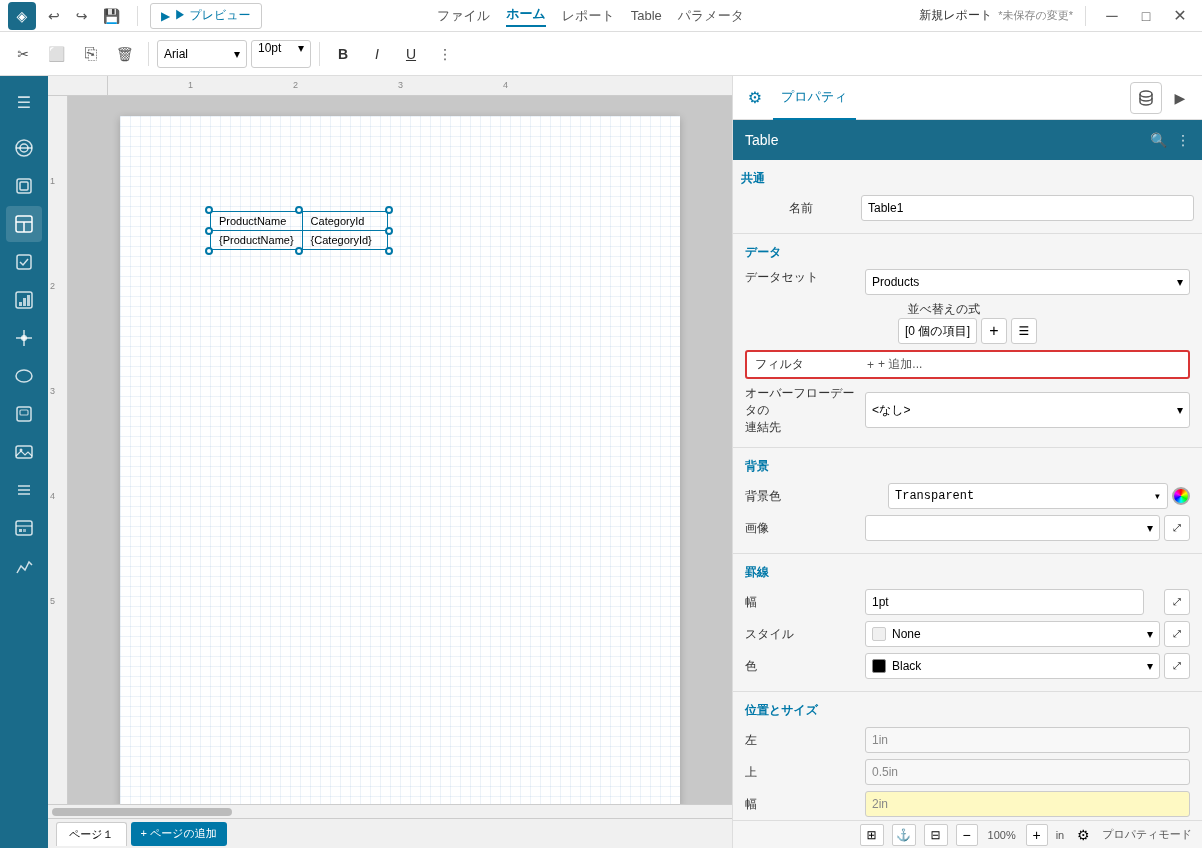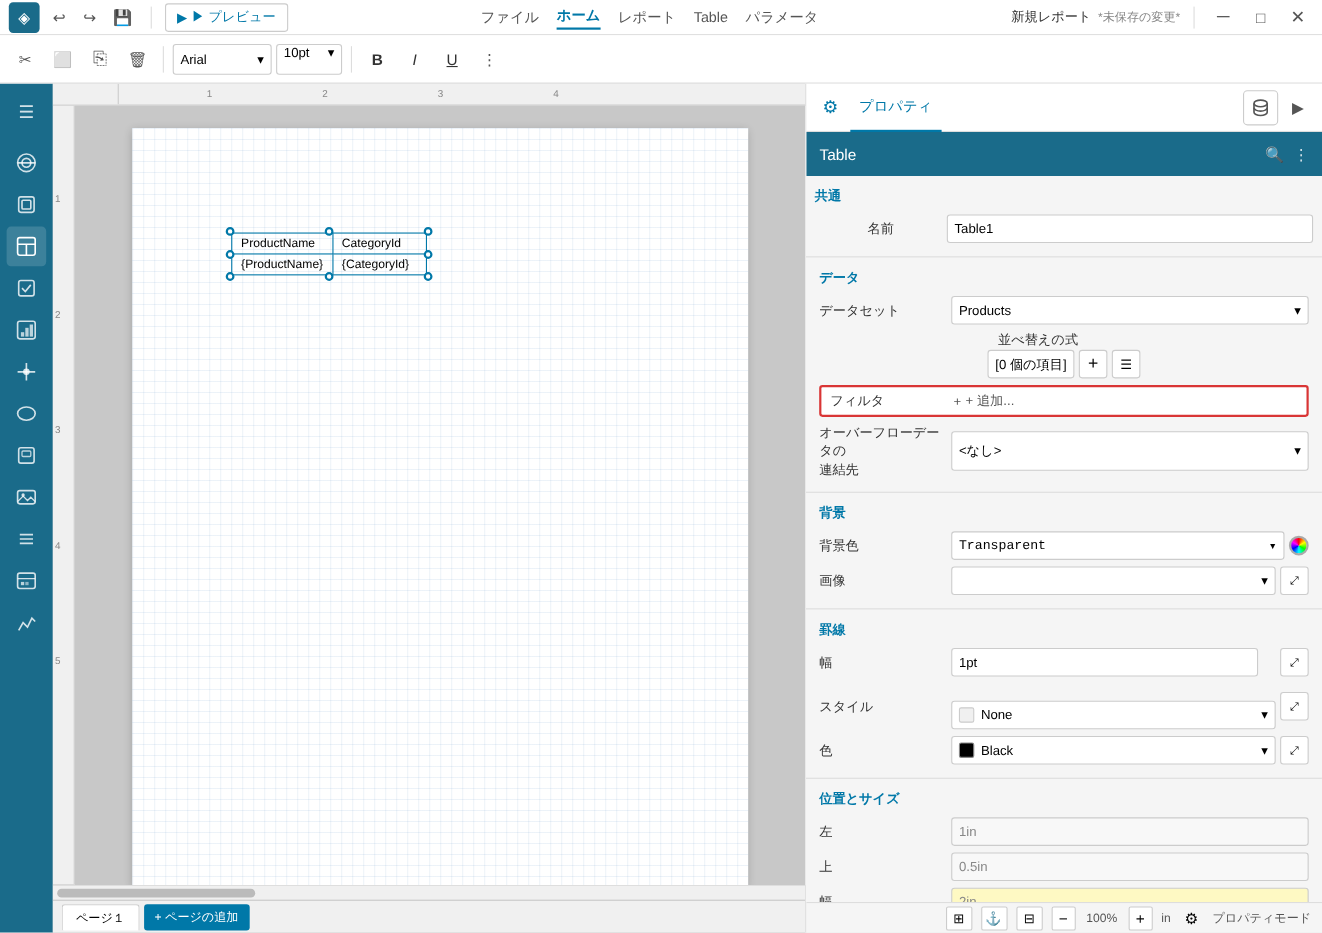--- a/index.html
+++ b/index.html
@@ -244,21 +244,21 @@
         <div style="font-size:12px; color:#0078a8; font-weight:600; margin-bottom:8px;">共通</div>
         <div style="display:flex; align-items:center; margin-bottom:6px;">
           <div style="width:120px; font-size:12px; color:#333;text-align:center;">名前</div>
           <div style="flex:1; height:26px; border:1px solid #ccc; border-radius:3px; padding:0 6px; font-size:12px; background:#fff; display:flex; align-items:center;">Table1</div>
         </div>
       </div>
 
       <div style="padding:10px 12px 6px; border-bottom:1px solid #ddd;">
         <div style="font-size:12px; color:#0078a8; font-weight:600; margin-bottom:8px;">データ</div>
 
-        <div style="display:flex; align-items:center; margin-bottom:6px;">
+        <div style="display:flex; margin-bottom:6px;">
           <div style="width:120px; font-size:12px; color:#333;">データセット</div>
           <div style="flex:1; height:26px; border:1px solid #ccc; border-radius:3px; padding:0 6px; font-size:12px; background:#fff; display:flex; align-items:center; justify-content:space-between; cursor:pointer;">
             <span>Products</span>
             <span>▾</span>
           </div>
         </div>
 
         <div style="display:flex; align-items:center; margin-bottom:6px;flex-direction:column;">
           <div style="width:120px; font-size:12px; color:#333;">並べ替えの式</div>
           <div style="flex:1; display:flex; gap:4px; align-items:center;">
@@ -283,21 +283,21 @@
             <span>▾</span>
           </div>
         </div>
       </div>
 
       <div style="padding:10px 12px 6px; border-bottom:1px solid #ddd;">
         <div style="font-size:12px; color:#0078a8; font-weight:600; margin-bottom:8px;">背景</div>
 
         <div style="display:flex; align-items:center; margin-bottom:6px;font-family:Liberation Mono, monospace;">
           <div style="width:120px; font-size:12px; color:#333;">背景色</div>
-          <div style="flex:1; display:flex; align-items:center; gap:4px;">
+          <div style="flex:1; display:flex; align-items:center; gap:4px;margin-left:23px;">
             <div style="flex:1; height:26px; border:1px solid #ccc; border-radius:3px; padding:0 6px; font-size:12px; background:#fff; display:flex; align-items:center; justify-content:space-between; cursor:pointer;">
               <span>Transparent</span>
               <span>▾</span>
             </div>
             <div style="width:18px; height:18px; border-radius:50%; border:2px solid #aaa; background: conic-gradient(red, yellow, lime, cyan, blue, magenta, red); cursor:pointer;"></div>
           </div>
         </div>
 
         <div style="display:flex; align-items:center; margin-bottom:6px;">
           <div style="width:120px; font-size:12px; color:#333;">画像</div>
@@ -318,21 +318,21 @@
           <div style="width:120px; font-size:12px; color:#333;">幅</div>
           <div style="flex:1; display:flex; align-items:center; gap:20px;">
             <div style="flex:1; height:26px; border:1px solid #ccc; border-radius:3px; padding:0 6px; font-size:12px; background:#fff; display:flex; align-items:center;">1pt</div>
             <button style="width:26px; height:26px; border:1px solid #ccc; background:#fff; border-radius:3px; cursor:pointer; font-size:10px; display:flex; align-items:center; justify-content:center;">⤢</button>
           </div>
         </div>
 
         <div style="display:flex; align-items:center; margin-bottom:6px;">
           <div style="width:120px; font-size:12px; color:#333;">スタイル</div>
           <div style="flex:1; display:flex; align-items:center; gap:4px;">
-            <div style="flex:1; height:26px; border:1px solid #ccc; border-radius:3px; padding:0 6px; font-size:12px; background:#fff; display:flex; align-items:center; gap:6px; cursor:pointer; justify-content:space-between;margin-top:16px;">
+            <div style="flex:1; height:26px; border:1px solid #ccc; border-radius:3px; padding:0 6px; font-size:12px; background:#fff; display:flex; align-items:center; gap:6px; cursor:pointer; justify-content:space-between;">
               <div style="display:flex; align-items:center; gap:6px;">
                 <div style="width:14px; height:14px; background:#f0f0f0; border:1px solid #ccc; border-radius:2px;"></div>
                 <span>None</span>
               </div>
               <span>▾</span>
             </div>
             <button style="width:26px; height:26px; border:1px solid #ccc; background:#fff; border-radius:3px; cursor:pointer; font-size:10px; display:flex; align-items:center; justify-content:center;">⤢</button>
           </div>
         </div>
 

